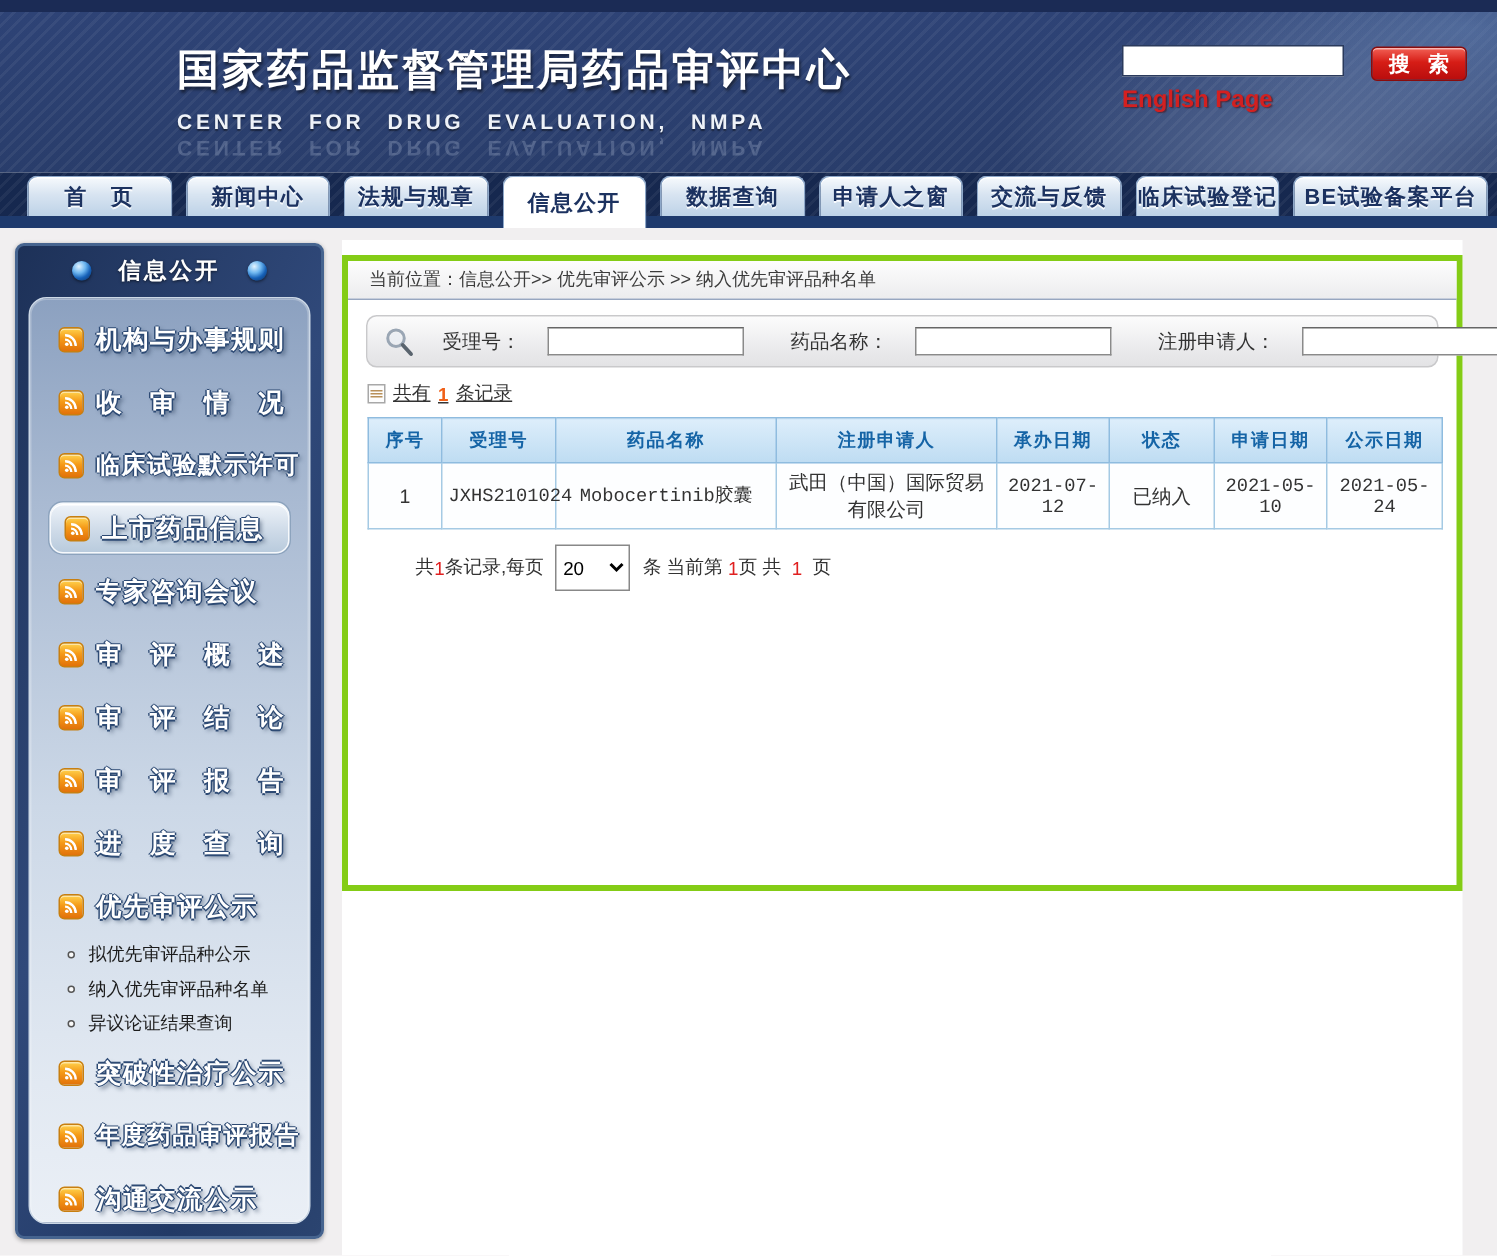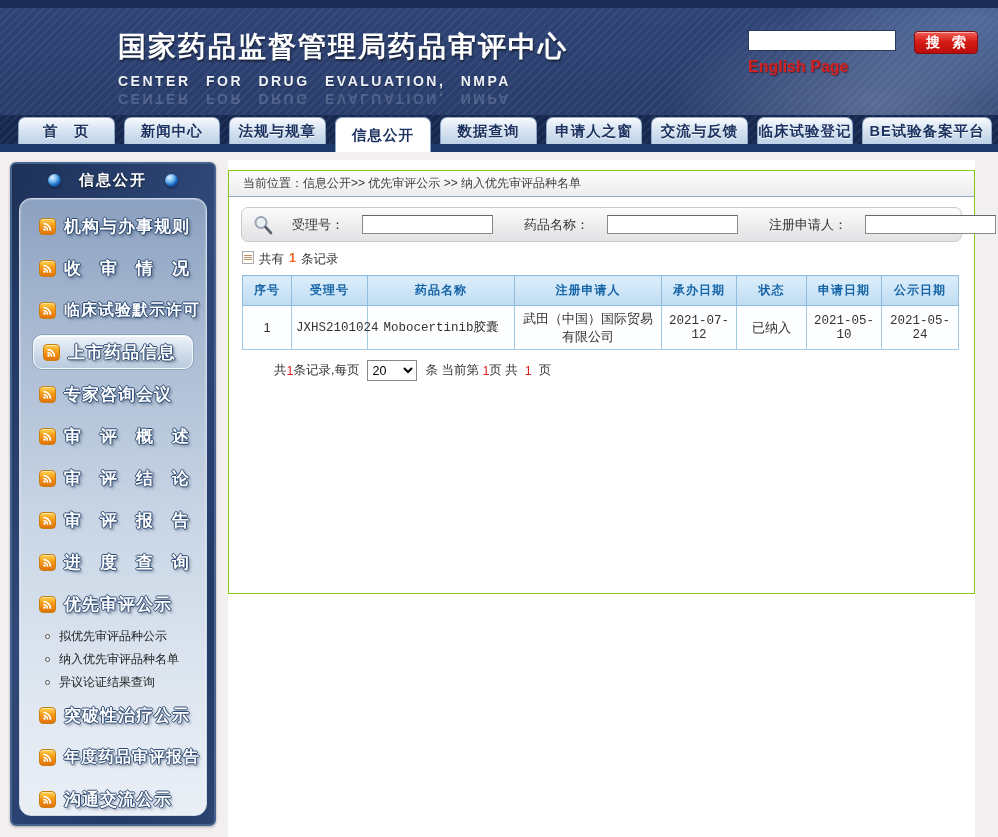--- a/index.html
+++ b/index.html
@@ -101,21 +101,21 @@
     border:1px solid #c87f10;
     background:linear-gradient(#ffd24d,#f59a18 45%,#e2720a);
     box-shadow:inset 0 1px 0 rgba(255,255,255,.5);
     display:flex; align-items:center; justify-content:center; }
   .sb-sub { height:23px; display:flex; align-items:center; gap:9px; padding-left:25px; cursor:pointer; }
   .dot { width:5px; height:5px; border:1px solid #555; border-radius:50%; flex:none; background:#fafafa; }
   .sb-sub-label { font-size:12px; color:#1c1c1c; white-space:nowrap; }
 
   
   .content-col { position:absolute; left:228px; top:8px; width:747px; bottom:0; background:#fff; }
-  .content-box { margin-top:10px; height:424px; border:1px solid #84cc16; background:#fff; }
+  .content-box { margin-top:10px; height:424px; border:4px solid #84cc16; background:#fff; }
 
   .breadcrumb { height:26px; line-height:25px; padding-left:14px;
     background:linear-gradient(#fdfdfd,#ececee); border-bottom:1px solid #97a6c0;
     font-size:12px; color:#3c3c3c; }
 
   .search-panel { margin:10px 12px 0; height:35px; padding:0 10px;
     border:1px solid #c9c9cb; border-radius:7px;
     background:linear-gradient(#fcfcfc,#e9e9eb 70%,#e3e3e5);
     display:flex; align-items:center; gap:18px; }
   .sp-label { font-size:13px; color:#333; white-space:nowrap; }
@@ -123,38 +123,38 @@
     background:#fff; margin-right:13px; padding:0 3px; font-size:12px; }
   .sp-input.last { margin-right:0; }
   .query-btn { margin-left:auto; width:74px; height:27px; cursor:pointer;
     border:1px solid #7da7cf; border-radius:7px;
     background:linear-gradient(#f4fafe,#d8eaf8 50%,#c2dcf0);
     box-shadow:0 1px 2px rgba(0,0,0,.18), inset 0 1px 0 #fff;
     display:flex; align-items:center; justify-content:center; gap:5px; }
   .query-label { font-size:14px; font-weight:bold; color:#3e74ad; letter-spacing:2px;
     text-shadow:1px 1px 0 #fff,-1px -1px 0 #fff; }
 
-  .record-line { margin:9px 0 7px 13px; display:flex; align-items:flex-start; gap:5px;
-    font-size:12.5px; color:#333; }
+  .record-line { margin:9px 0 7px 13px; display:flex; align-items:center; gap:5px;
+    font-size:12.5px; color:#333;text-decoration:underline; }
   .list-icon { width:12px; height:13px; border:1px solid #a8a8a8; background:#fdfdfd; padding:2px 1px; flex:none; }
   .list-icon i { display:block; height:1px; background:#b8905a; margin:1px 0; }
   .count-num { color:#f06018; font-weight:bold; }
 
   table.results { border-collapse:collapse; table-layout:fixed; width:716px; margin-left:13px; font-size:13px; }
   table.results th { height:30px; border:1px solid #8fbcdf; color:#1564a6; font-size:12px; font-weight:bold;
     letter-spacing:1px; background:linear-gradient(#ddeefb,#bedcf2); }
   table.results td { height:44px; border:1px solid #a5cae4; background:#fdfeff; color:#333;
     text-align:center; padding:2px 4px; }
   td.mono { font-family:"Liberation Mono","DejaVu Sans Mono",monospace; font-size:12.5px; color:#222; }
   td.left { text-align:left; padding-left:6px; }
 
   .pagination { margin:10px 0 0 45px; display:flex; align-items:center; font-size:12.5px; color:#333; }
   .pagination span { white-space:pre; }
   .pg-red { color:#e02020; }
-  select.pg { width:50px; height:21px; font-size:12.5px; border:1px solid #888; background:#fff; margin:0 8px; }
+  select.pg { width:50px; height:31px; font-size:12.5px; border:1px solid #888; background:#fff; margin:0 8px; }
 
   .mag { flex:none; }
 </style>
 </head>
 <body>
 
 <div class="top-strip"></div>
 
 <div class="banner">
 

